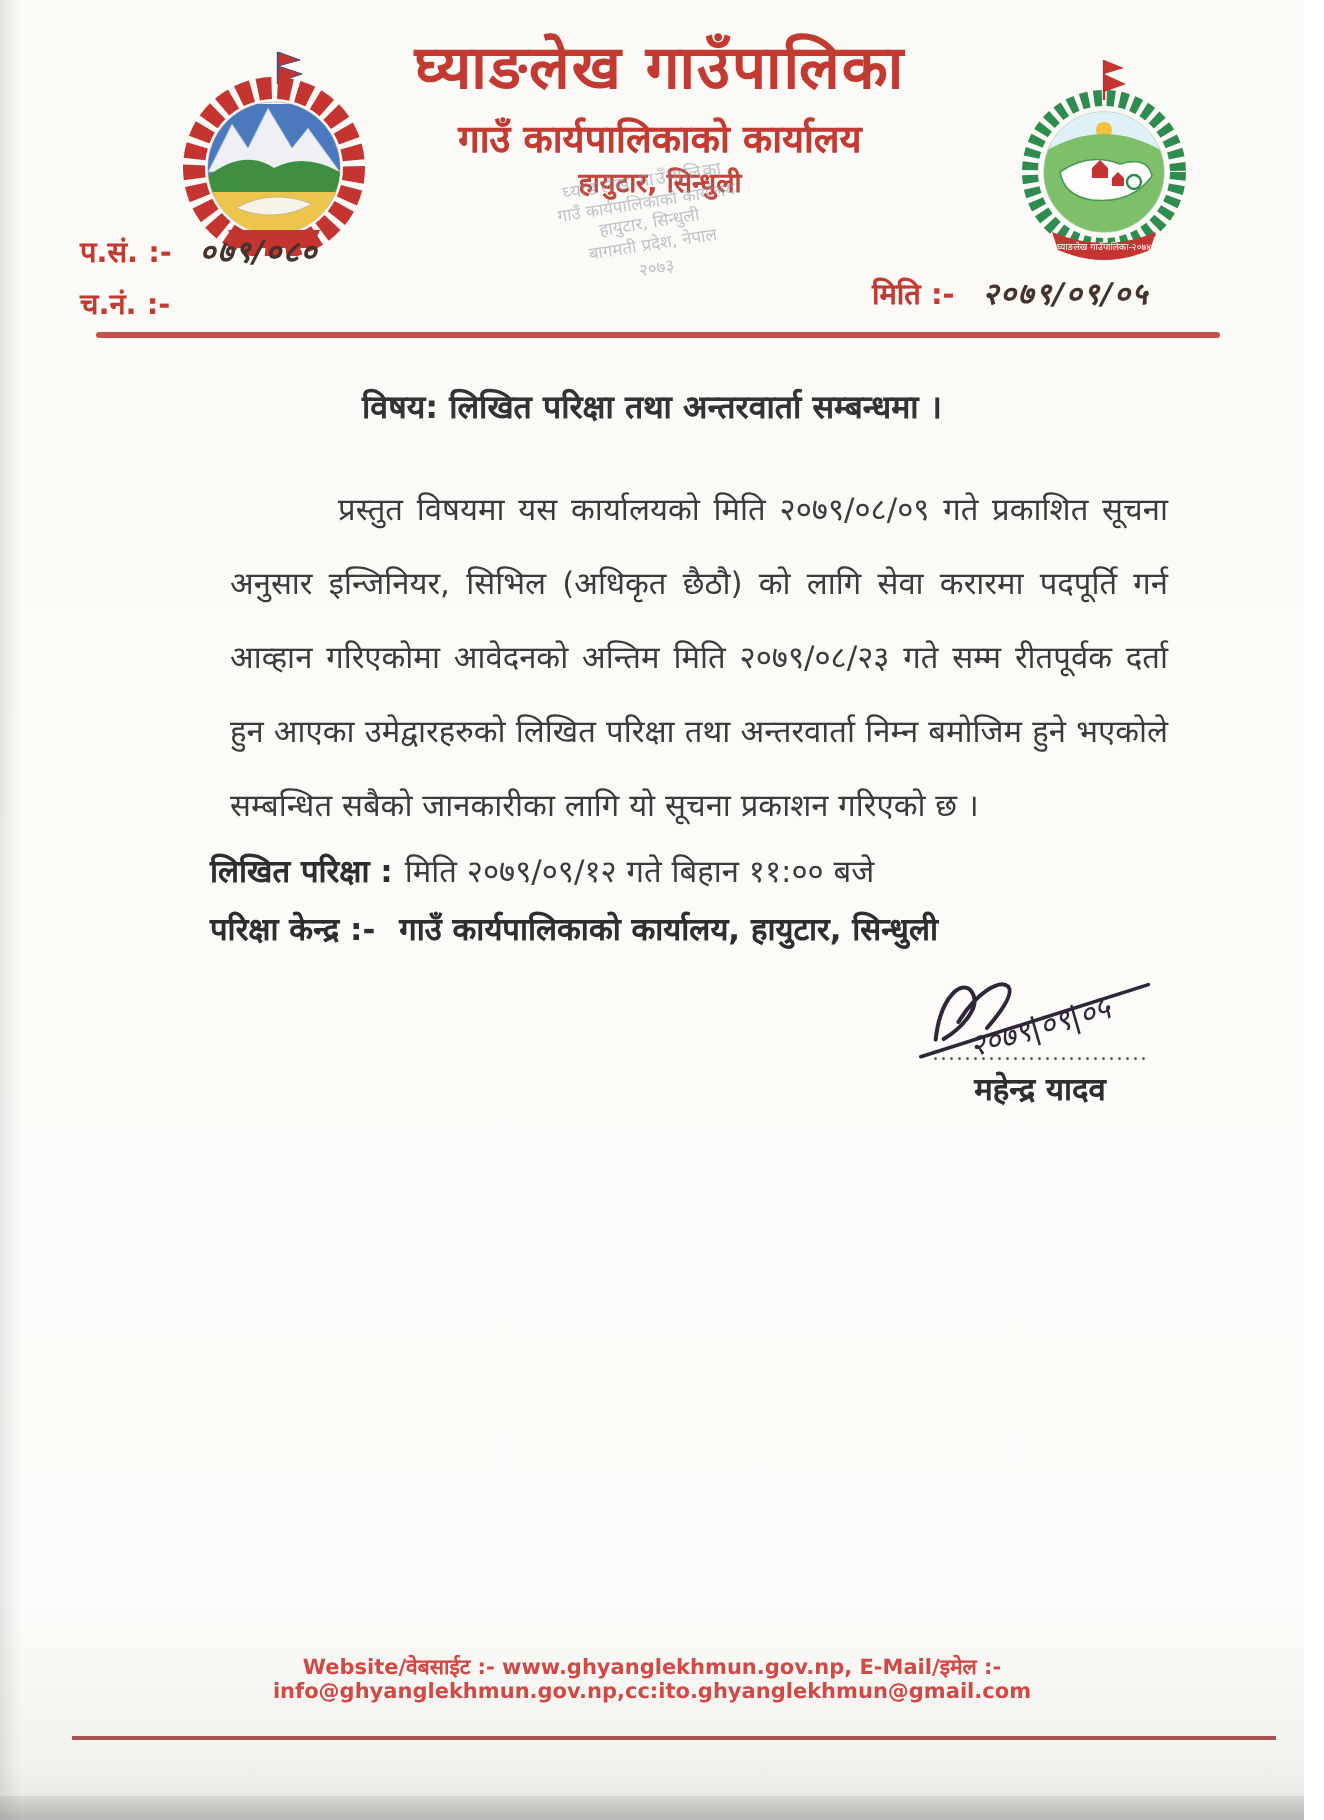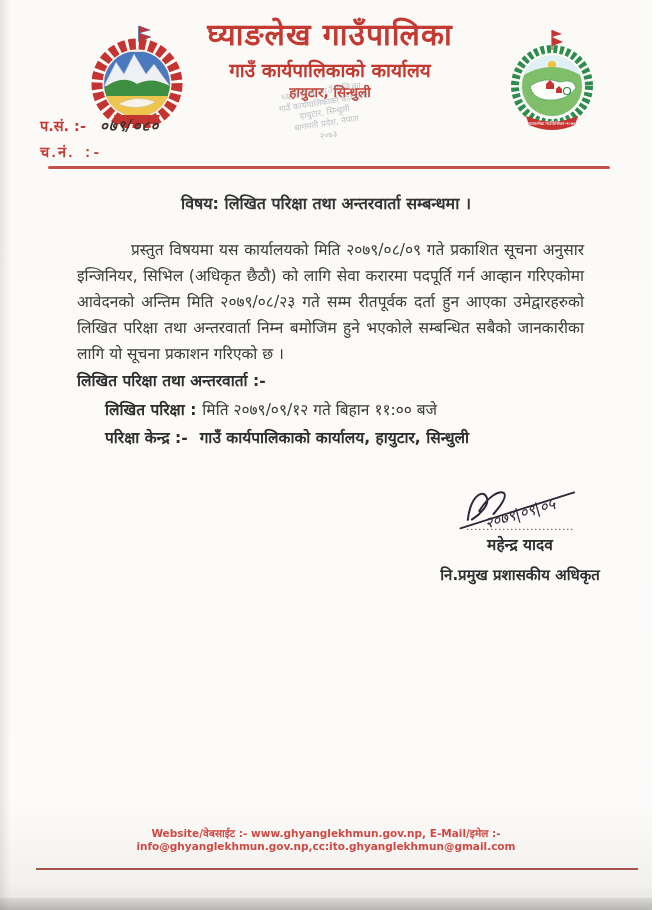--- a/index.html
+++ b/index.html
@@ -21,30 +21,30 @@
   .subtitle{font-size:19px;font-weight:700;color:#c23a31;line-height:27px;margin-top:3px;}
   .addr{font-size:13.5px;font-weight:600;color:#c2453c;line-height:17px;}
 
   .stamp{position:absolute;left:250px;top:86px;width:150px;text-align:center;
     color:#8d95a1;opacity:.55;transform:rotate(-9deg);font-size:8.5px;line-height:10.5px;z-index:3;}
   .stamp .s0{font-size:9px;letter-spacing:1px;}
   .stamp .s4{margin-top:2px;}
 
   
   .ref-row{position:absolute;left:40px;font-size:14.5px;color:#c23a31;font-weight:600;}
-  .ref-1{top:115px;text-align:center;} .ref-2{top:141px;font-family:Liberation Mono, monospace;}
+  .ref-1{top:115px;text-align:center;} .ref-2{top:141px;}
   .ref-value{color:#43332b;font-weight:700;font-style:italic;margin-left:14px;font-size:15px;letter-spacing:1px;}
   .date-row{position:absolute;left:436px;top:136px;font-size:14.5px;color:#c23a31;font-weight:600;}
   .rule-red{position:absolute;left:48px;right:42px;top:166px;height:2.5px;background:#c4524c;border-radius:2px;}
 
   
   .subject{position:absolute;left:0;right:0;top:192px;text-align:center;
     font-size:16px;font-weight:700;color:#333;}
   .content{position:absolute;left:77px;right:68px;top:237px;color:#3b3b3b;}
-  .paragraph{font-size:15.5px;line-height:26px;text-align:justify;text-indent:54px;}
+  .paragraph{font-size:15.5px;line-height:37px;text-align:justify;text-indent:54px;margin-left:38px;}
   .sched-heading{font-size:15.5px;font-weight:700;line-height:28.6px;color:#2e2e2e;}
   .schedule-row{font-size:15.5px;line-height:28.6px;}
   .sched-label{font-weight:700;color:#2e2e2e;margin-left:28px;}
   .sched-value{font-weight:400;margin-left:6px;}
   .schedule-row:last-child .sched-value{font-weight:700;color:#2e2e2e;margin-left:12px;}
 
   
   .sig-block{position:absolute;left:425px;top:488px;width:190px;text-align:center;color:#2f2f2f;}
   .sig-svg{position:absolute;left:12px;top:-12px;width:170px;height:60px;}
   .sig-dots{position:relative;margin-top:32px;font-size:11px;letter-spacing:.5px;color:#555;}
@@ -113,46 +113,47 @@
     <div>बागमती प्रदेश, नेपाल</div>
     <div class="s4">२०७३</div>
   </div>
 
   <div class="ref-row ref-1">
     <span>प.सं. :-</span><span class="ref-value">०७९/०८०</span>
   </div>
   <div class="ref-row ref-2">
     <span>च.नं. :-</span><span class="ref-value"></span>
   </div>
+  <div class="date-row">
+    <span>मिति :-</span><span class="ref-value">२०७९/०९/०५</span>
+  </div>
 
   <div class="rule-red"></div>
 
   <div class="subject">विषय: लिखित परिक्षा तथा अन्तरवार्ता सम्बन्धमा ।</div>
 
   <div class="content">
     <div class="paragraph">प्रस्तुत विषयमा यस कार्यालयको मिति २०७९/०८/०९ गते प्रकाशित सूचना अनुसार इन्जिनियर, सिभिल (अधिकृत छैठौ) को लागि सेवा करारमा पदपूर्ति गर्न आव्हान गरिएकोमा आवेदनको अन्तिम मिति २०७९/०८/२३ गते सम्म रीतपूर्वक दर्ता हुन आएका उमेद्वारहरुको लिखित परिक्षा तथा अन्तरवार्ता निम्न बमोजिम हुने भएकोले सम्बन्धित सबैको जानकारीका लागि यो सूचना प्रकाशन गरिएको छ ।</div>
-    <div class="sched-heading">लिखित परिक्षा तथा अन्तरवार्ता :-</div>
     <div class="schedule-row">
       <span class="sched-label">लिखित परिक्षा :</span><span class="sched-value">मिति २०७९/०९/१२ गते बिहान ११:०० बजे</span>
     </div>
     <div class="schedule-row">
       <span class="sched-label">परिक्षा केन्द्र :-</span><span class="sched-value">गाउँ कार्यपालिकाको कार्यालय, हायुटार, सिन्धुली</span>
     </div>
   </div>
 
   <div class="sig-block">
     <svg class="sig-svg" viewBox="0 0 170 60" xmlns="http://www.w3.org/2000/svg">
       <g transform="rotate(-4 85 30)">
         <path d="M30 40 C34 18 46 10 50 18 C54 26 42 36 34 40 M42 32 C52 18 64 12 68 16 C71 20 62 30 56 36" fill="none" stroke="#2f2638" stroke-width="2" stroke-linecap="round"></path>
         <path d="M22 48 L138 20" fill="none" stroke="#2f2638" stroke-width="1.8" stroke-linecap="round"></path>
         <text x="48" y="50" font-size="15" fill="#2f2638" font-style="italic" transform="rotate(-12 48 50)">२०७९|०९|०५</text>
       </g>
     </svg>
     <div class="sig-dots">...........................</div>
     <div class="sig-name">महेन्द्र यादव</div>
-    <div class="sig-title">नि.प्रमुख प्रशासकीय अधिकृत</div>
   </div>
 
   <div class="footer-rule"></div>
   <div class="footer-text">Website/वेबसाईट :- www.ghyanglekhmun.gov.np, E-Mail/इमेल :- info@ghyanglekhmun.gov.np,cc:ito.ghyanglekhmun@gmail.com</div>
 
   <div class="scan-strip"></div>
 </div>
 
 </body></html>

